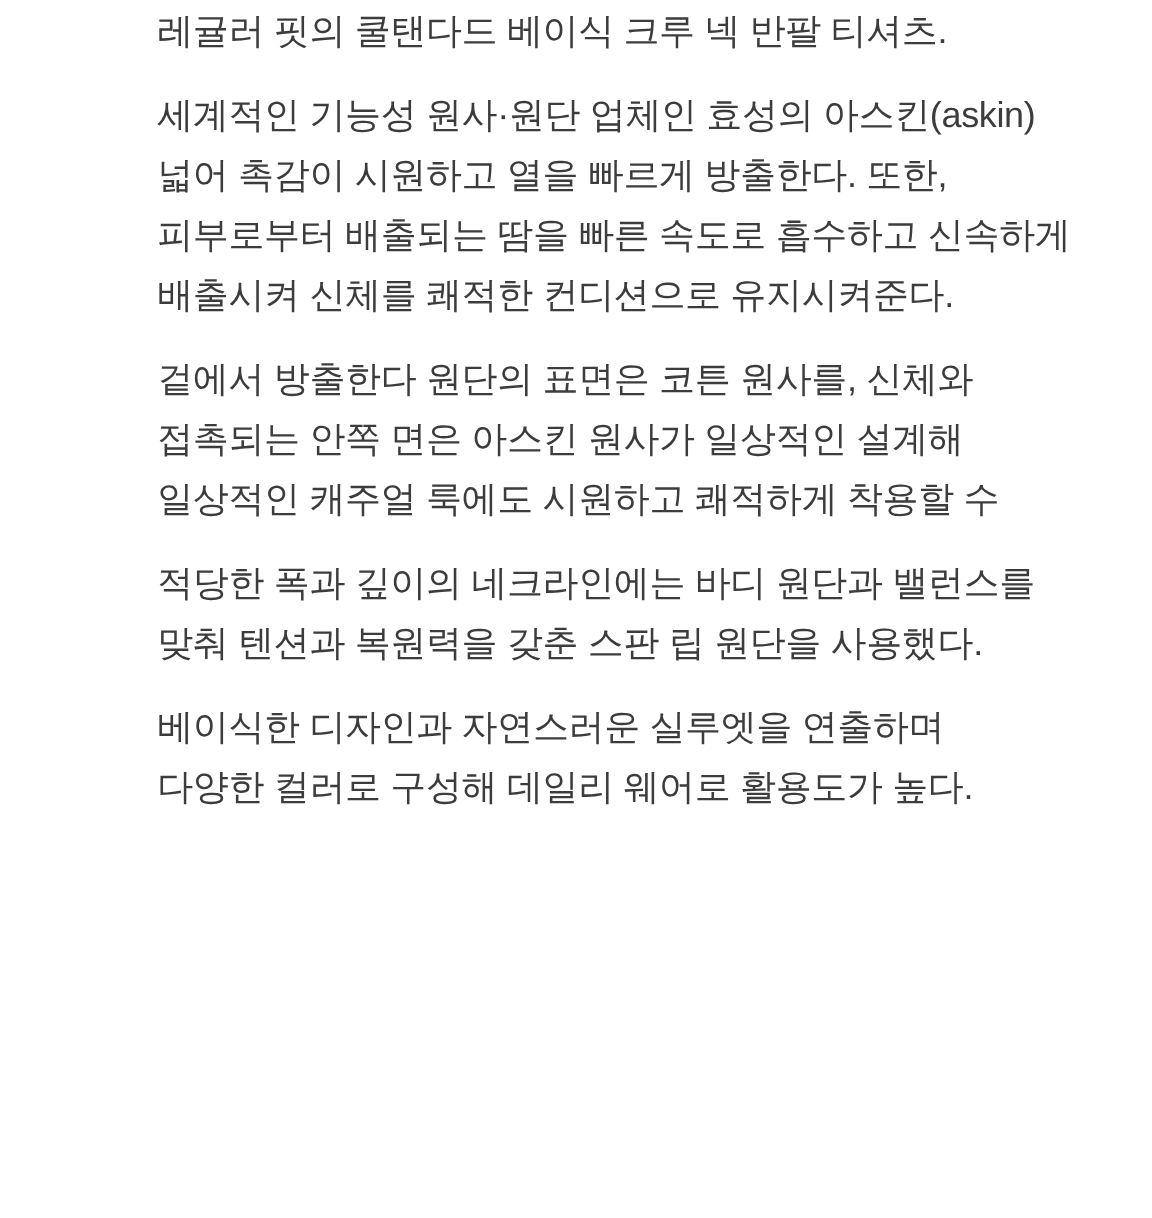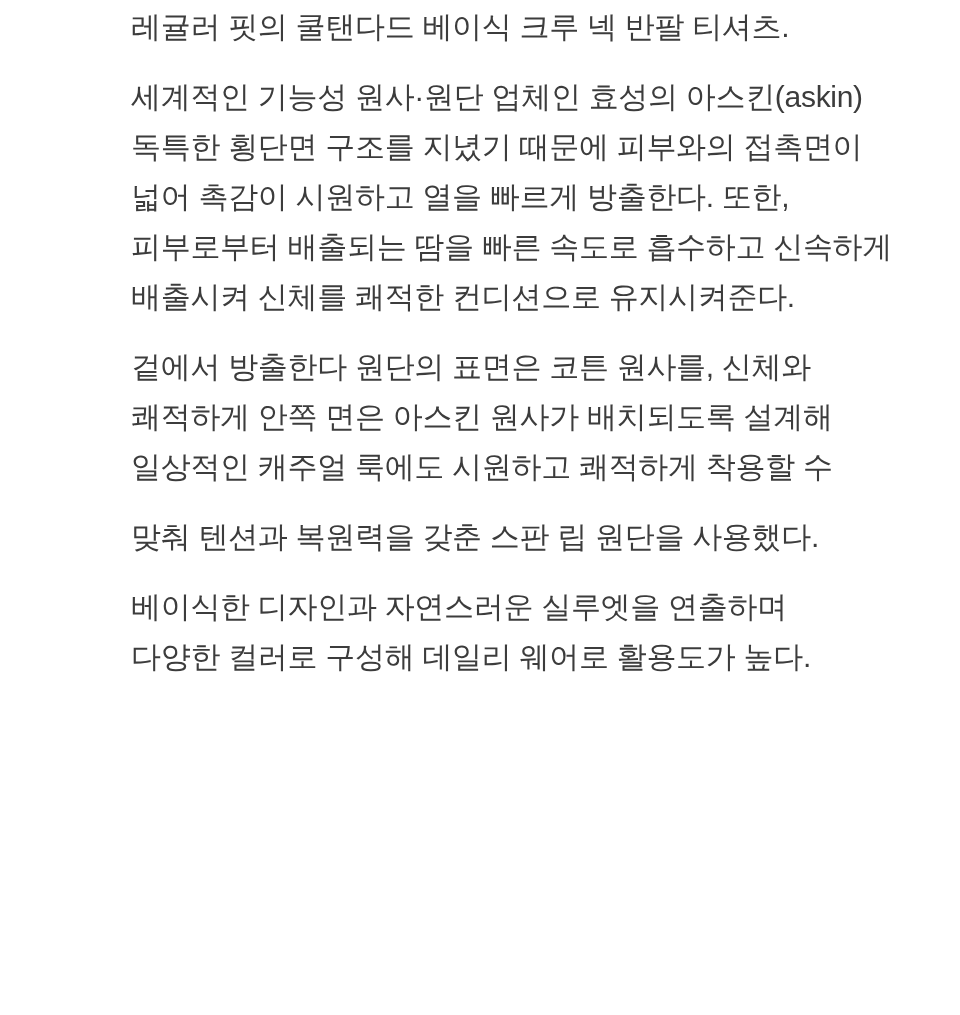--- a/index.html
+++ b/index.html
@@ -33,33 +33,33 @@
 <body>
 
 <main class="description">
 
   <section class="para">
     <div class="line">레귤러 핏의 쿨탠다드 베이식 크루 넥 반팔 티셔츠.</div>
   </section>
 
   <section class="para">
     <div class="line">세계적인 기능성 원사·원단 업체인 효성의 아스킨(askin)</div>
-    <div class="line">독특한 횡단면 구조를 지녔기 때문에 피부와의 접촉면이</div>
     <div class="line">넓어 촉감이 시원하고 열을 빠르게 방출한다. 또한,</div>
     <div class="line">피부로부터 배출되는 땀을 빠른 속도로 흡수하고 신속하게</div>
     <div class="line">배출시켜 신체를 쾌적한 컨디션으로 유지시켜준다.</div>
   </section>
 
   <section class="para">
     <div class="line">겉에서 방출한다 원단의 표면은 코튼 원사를, 신체와</div>
-    <div class="line">쾌적하게 안쪽 면은 아스킨 원사가 배치되도록 설계해</div>
+    <div class="line">접촉되는 안쪽 면은 아스킨 원사가 일상적인 설계해</div>
     <div class="line">일상적인 캐주얼 룩에도 시원하고 쾌적하게 착용할 수</div>
   </section>
 
   <section class="para">
+    <div class="line">적당한 폭과 깊이의 네크라인에는 바디 원단과 밸런스를</div>
     <div class="line">맞춰 텐션과 복원력을 갖춘 스판 립 원단을 사용했다.</div>
   </section>
 
   <section class="para">
     <div class="line">베이식한 디자인과 자연스러운 실루엣을 연출하며</div>
     <div class="line">다양한 컬러로 구성해 데일리 웨어로 활용도가 높다.</div>
   </section>
 
 </main>
 

